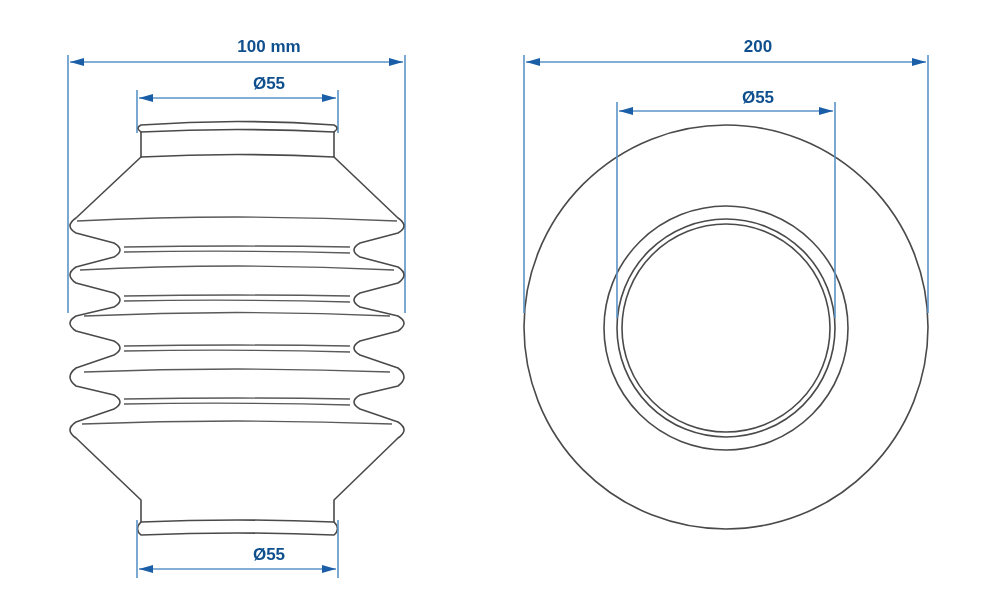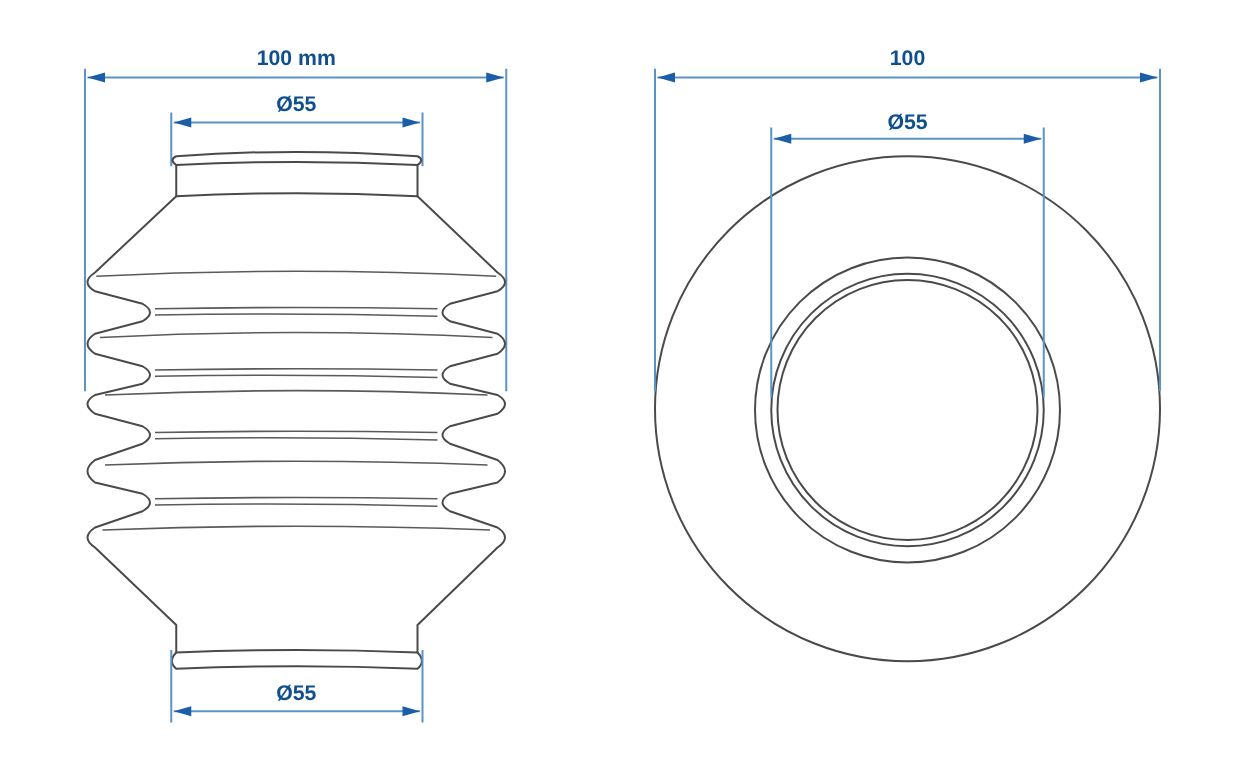--- a/index.html
+++ b/index.html
@@ -11,20 +11,21 @@
   .arrow { fill: #1a5ea8; }
   .label {
     position: absolute;
     font-family: "Liberation Sans", sans-serif;
     font-weight: bold;
     font-size: 17px;
     color: #0f4f8e;
     transform: translateX(-50%);
     white-space: nowrap;
     line-height: 1;
+    margin-left: 32px;
   }
 </style>
 </head>
 <body>
 
 <svg id="canvas" viewBox="0 0 1000 609" xmlns="http://www.w3.org/2000/svg">
 
   <g>
 
     <g>
@@ -120,14 +121,14 @@
       <line class="dim" x1="619" y1="111" x2="833" y2="111"></line>
       <polygon class="arrow" points="619,111 633,107 633,115"></polygon>
       <polygon class="arrow" points="833,111 819,107 819,115"></polygon>
     </g>
   </g>
 </svg>
 
 <div class="label" style="left:237px; top:38px;">100 mm</div>
 <div class="label" style="left:237px; top:75px;">Ø55</div>
 <div class="label" style="left:237px; top:546px;">Ø55</div>
-<div class="label" style="left:726px; top:38px;">100</div>
+<div class="label" style="left:726px; top:38px;">200</div>
 <div class="label" style="left:726px; top:89px;">Ø55</div>
 
 </body></html>

